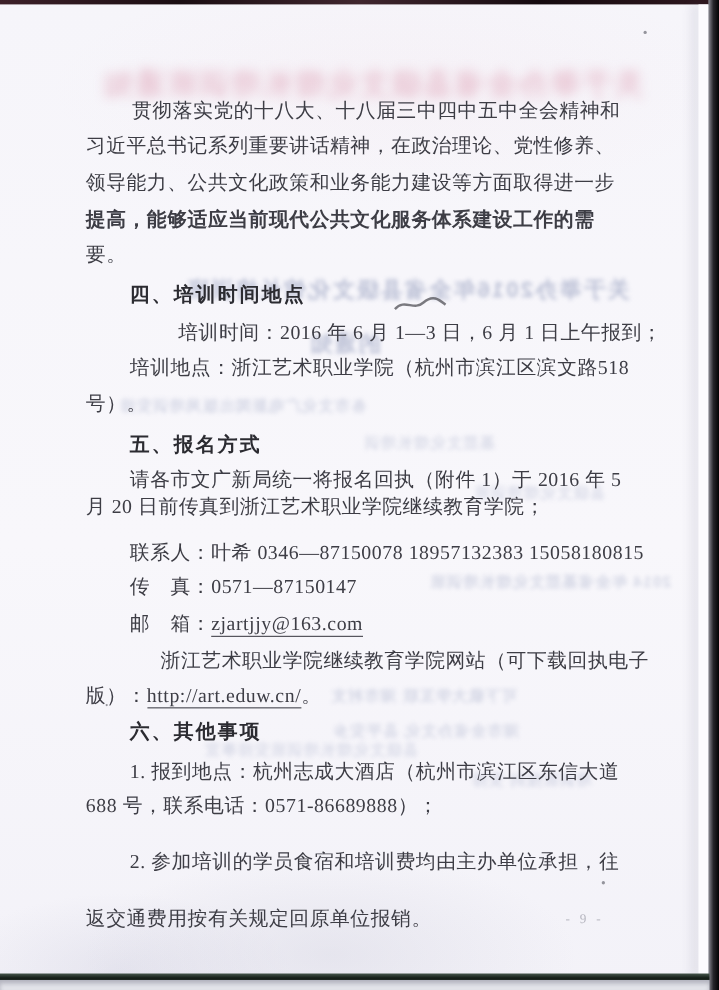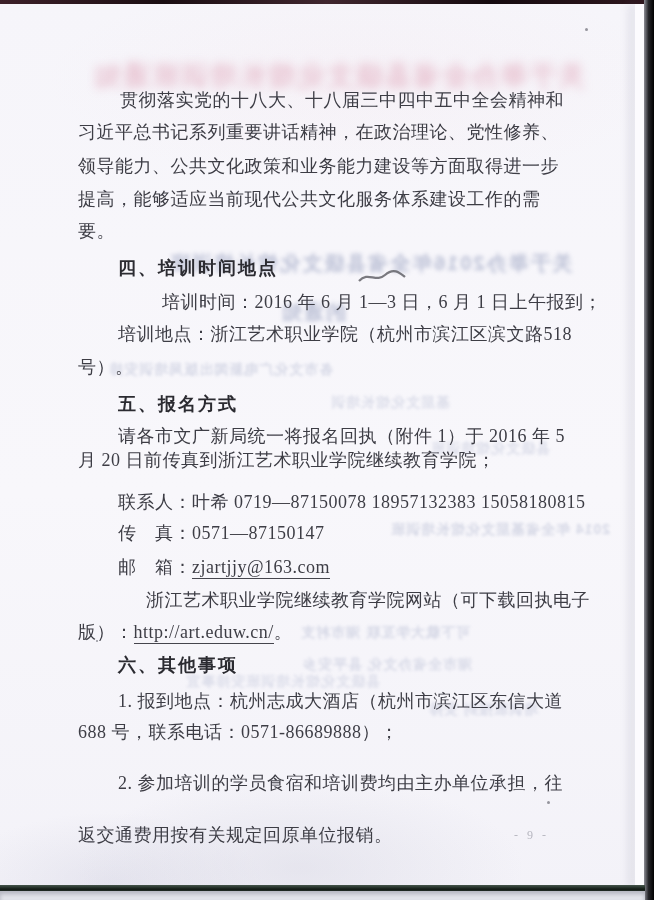--- a/index.html
+++ b/index.html
@@ -53,36 +53,36 @@
   <div class="ghost ghost-faint" style="top:440px;left:430px;opacity:.26;">县级文化馆培训班</div>
   <div class="ghost ghost-faint" style="top:521px;left:390px;opacity:.32;">2014 年全省基层文化馆长培训班</div>
   <div class="ghost ghost-faint" style="top:624px;left:300px;opacity:.30;">可下载大学互联 湖市村支</div>
   <div class="ghost ghost-faint" style="top:656px;left:302px;opacity:.28;">湖市全省办文化 县平安乡</div>
   <div class="ghost ghost-faint" style="top:673px;left:185px;opacity:.24;">县级文化馆长培训班安排事宜</div>
   <div class="ghost ghost-faint" style="top:701px;left:428px;opacity:.27;">培训班报到 安排</div>
 
   <div class="ln" style="top:88px;left:120px;">贯彻落实党的十八大、十八届三中四中五中全会精神和</div>
   <div class="ln" style="top:120px;left:78px;">习近平总书记系列重要讲话精神，在政治理论、党性修养、</div>
   <div class="ln" style="top:154px;left:78px;">领导能力、公共文化政策和业务能力建设等方面取得进一步</div>
-  <div class="ln" style="top:187px;left:78px;">提高，能够适应当前现代公共文化服务体系建设工作的需</div>
+  <div class="ln" style="top:187px;left:78px;font-weight:bold;">提高，能够适应当前现代公共文化服务体系建设工作的需</div>
   <div class="ln" style="top:219px;left:78px;">要。</div>
 
   <svg class="mark" style="top:268px;left:356px;" width="52" height="18" viewBox="0 0 52 18">
     <path d="M3,13 C12,3 20,15 29,7 S44,5 49,9" stroke="#5a5a60" stroke-width="2.2" fill="none" opacity="0.8"></path>
   </svg>
 
   <div class="ln hd" style="top:256px;left:118px;">四、培训时间地点</div>
   <div class="ln" style="top:290px;left:118px;margin-left:44px;">培训时间：2016 年 6 月 1—3 日，6 月 1 日上午报到；</div>
   <div class="ln" style="top:322px;left:118px;">培训地点：浙江艺术职业学院（杭州市滨江区滨文路518</div>
   <div class="ln" style="top:355px;left:78px;">号）。</div>
 
   <div class="ln hd" style="top:392px;left:118px;">五、报名方式</div>
   <div class="ln" style="top:424px;left:118px;">请各市文广新局统一将报名回执（附件 1）于 2016 年 5</div>
   <div class="ln" style="top:448px;left:78px;">月 20 日前传真到浙江艺术职业学院继续教育学院；</div>
-  <div class="ln" style="top:490px;left:118px;">联系人：叶希  0719—87150078 18957132383 15058180815</div>
+  <div class="ln" style="top:490px;left:118px;">联系人：叶希  0346—87150078 18957132383 15058180815</div>
   <div class="ln" style="top:521px;left:118px;">传　真：0571—87150147</div>
   <div class="ln" style="top:555px;left:118px;">
     <span>邮　箱：</span><span class="u">zjartjjy@163.com</span>
   </div>
   <div class="ln" style="top:588px;left:118px;margin-left:28px;">浙江艺术职业学院继续教育学院网站（可下载回执电子</div>
   <div class="ln hd" style="top:653px;left:118px;">六、其他事项</div>
 
   <div class="ln" style="top:620px;left:78px;">
     <span>版）：</span><span class="u">http://art.eduw.cn/</span><span>。</span>
   </div>

